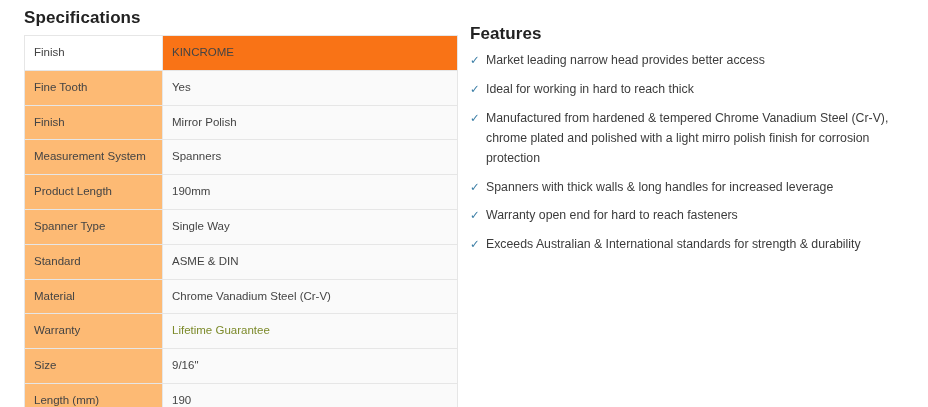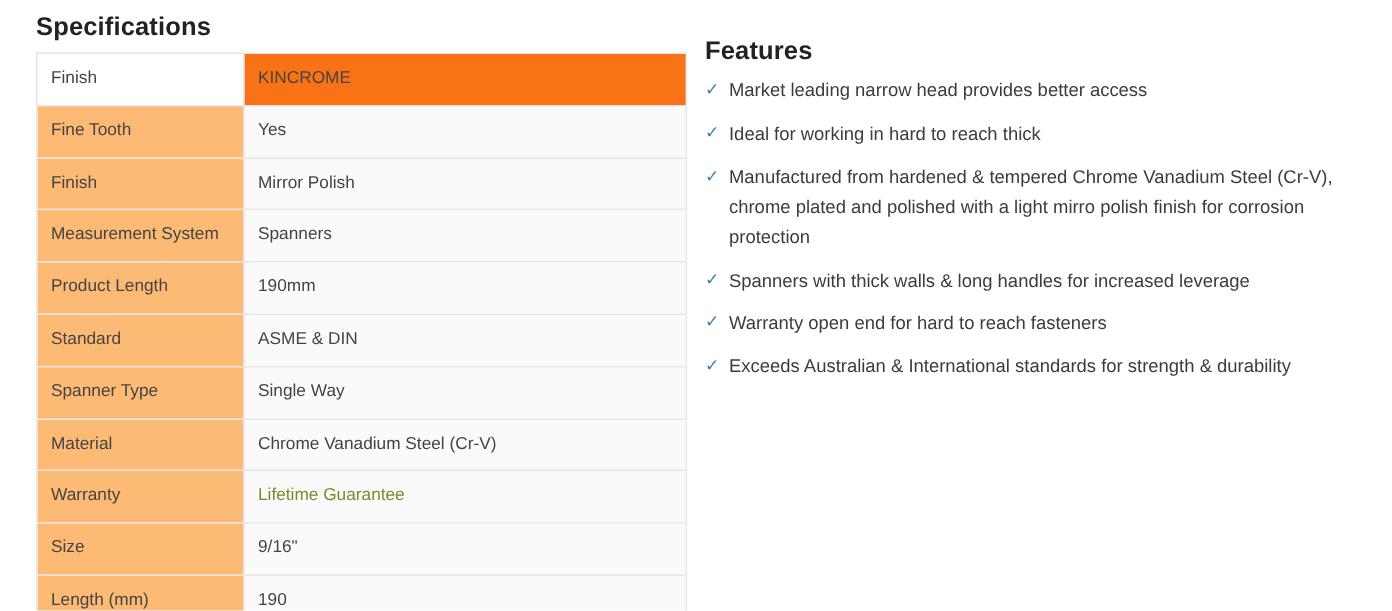--- a/index.html
+++ b/index.html
@@ -117,26 +117,26 @@
         </tr>
         <tr>
           <td class="spec-label">Measurement System</td>
           <td class="spec-value">Spanners</td>
         </tr>
         <tr>
           <td class="spec-label">Product Length</td>
           <td class="spec-value">190mm</td>
         </tr>
         <tr>
+          <td class="spec-label">Spanner Type</td>
+          <td class="spec-value">Single Way</td>
+        </tr>
+        <tr>
           <td class="spec-label">Standard</td>
           <td class="spec-value">ASME &amp; DIN</td>
-        </tr>
-        <tr>
-          <td class="spec-label">Spanner Type</td>
-          <td class="spec-value">Single Way</td>
         </tr>
         <tr>
           <td class="spec-label">Material</td>
           <td class="spec-value">Chrome Vanadium Steel (Cr-V)</td>
         </tr>
         <tr>
           <td class="spec-label">Warranty</td>
           <td class="spec-value accent">Lifetime Guarantee</td>
         </tr>
         <tr>

